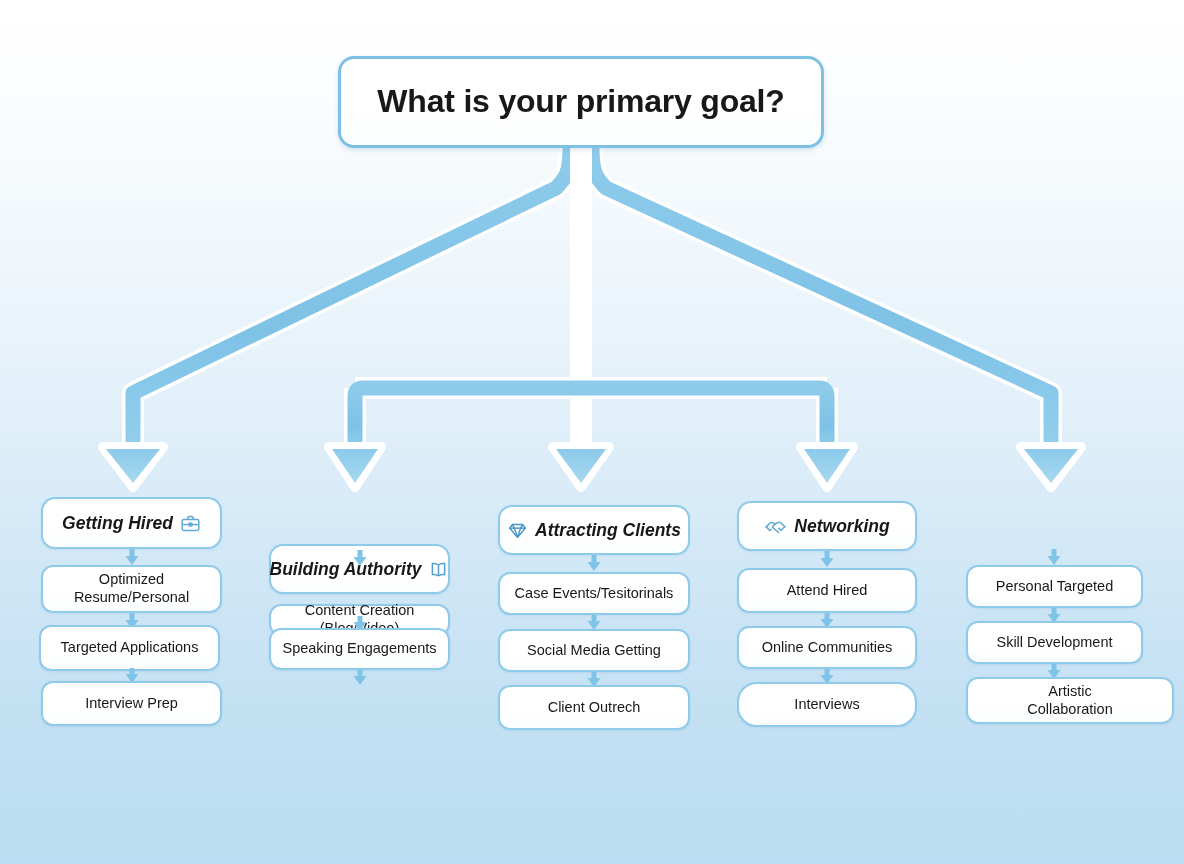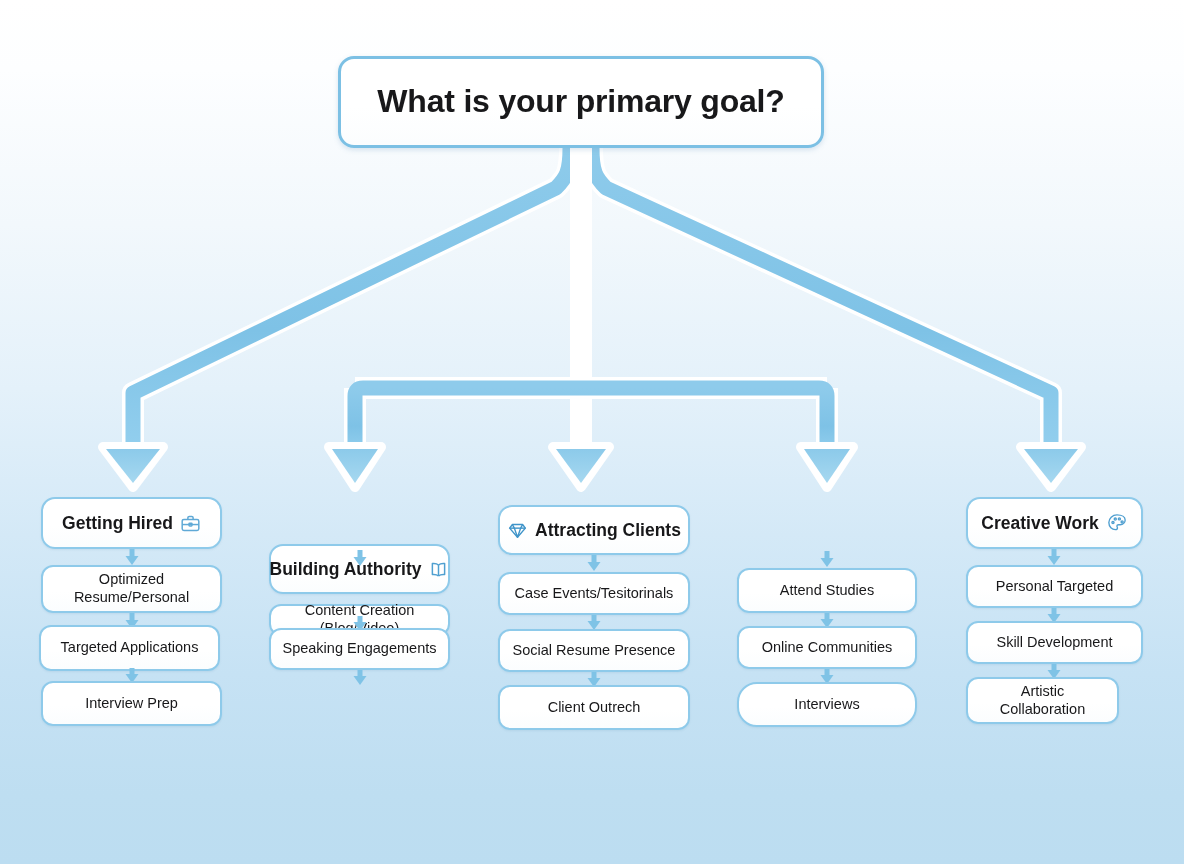--- a/index.html
+++ b/index.html
@@ -54,20 +54,21 @@
 
   .root-label {
     font-size: 32px;
     font-weight: bold;
     letter-spacing: -0.2px;
     line-height: 1.1;
   }
 
   .node.header {
     border-radius: 14px;
+    font-style: italic;
   }
 
   .head-inner {
     display: flex;
     align-items: center;
     justify-content: center;
     gap: 7px;
     padding: 0 8px;
   }
 
@@ -257,82 +258,82 @@
     <path d="M2.5 7 L15.5 7 L9 16 Z" fill="#7fc3e6"></path>
   </svg>
   <div class="node" style="left:498px; top:572px; width:192px; height:43px;">
     <span class="leaf-label">Case Events/Tesitorinals</span>
   </div>
   <svg class="minarrow" style="left:585px; top:615px;" width="18" height="16" viewBox="0 0 18 16">
     <path d="M9 0 L9 8" stroke="#7fc3e6" stroke-width="5"></path>
     <path d="M2.5 6 L15.5 6 L9 15 Z" fill="#7fc3e6"></path>
   </svg>
   <div class="node" style="left:498px; top:629px; width:192px; height:43px;">
-    <span class="leaf-label">Social Resume Presence</span>
+    <span class="leaf-label">Social Media Getting</span>
   </div>
   <svg class="minarrow" style="left:585px; top:672px;" width="18" height="16" viewBox="0 0 18 16">
     <path d="M9 0 L9 8" stroke="#7fc3e6" stroke-width="5"></path>
     <path d="M2.5 6 L15.5 6 L9 15 Z" fill="#7fc3e6"></path>
   </svg>
   <div class="node" style="left:498px; top:685px; width:192px; height:45px;">
     <span class="leaf-label">Client Outrech</span>
   </div>
 
+  <div class="node header" style="left:737px; top:501px; width:180px; height:50px;">
+    <span class="head-inner">
+      <span class="icon">
+        <svg width="23" height="23" viewBox="0 0 24 24" fill="none" stroke="#5aa6d4" stroke-width="1.5" stroke-linejoin="round" stroke-linecap="round">
+          <path d="M2.3 12.4 L6.4 8.4 C7.2 7.7 8.2 7.5 9.1 7.9 L11.9 9.2 L14.9 7.7 C15.8 7.3 16.8 7.5 17.5 8.2 L21.7 12.3"></path>
+          <path d="M11.9 9.2 L9.4 11.6 C8.8 12.2 8.9 13 9.5 13.5 L10.3 14.1"></path>
+          <path d="M10.3 14.1 L12.1 15.6 L13.9 17.1 L15.3 18.2"></path>
+          <path d="M21.7 12.3 L17.9 16 L15.3 13.9"></path>
+          <path d="M2.3 12.4 L6.1 16.1 L7.6 14.8"></path>
+        </svg>
+      </span>
+      <span class="head-label">Networking</span>
+    </span>
+  </div>
   <svg class="minarrow" style="left:818px; top:551px;" width="18" height="17" viewBox="0 0 18 17">
     <path d="M9 0 L9 9" stroke="#7fc3e6" stroke-width="5"></path>
     <path d="M2.5 7 L15.5 7 L9 16 Z" fill="#7fc3e6"></path>
   </svg>
   <div class="node" style="left:737px; top:568px; width:180px; height:45px;">
-    <span class="leaf-label">Attend Studies</span>
+    <span class="leaf-label">Attend Hired</span>
   </div>
   <svg class="minarrow" style="left:818px; top:613px;" width="18" height="16" viewBox="0 0 18 16">
     <path d="M9 0 L9 8" stroke="#7fc3e6" stroke-width="5"></path>
     <path d="M2.5 6 L15.5 6 L9 15 Z" fill="#7fc3e6"></path>
   </svg>
   <div class="node" style="left:737px; top:626px; width:180px; height:43px;">
     <span class="leaf-label">Online Communities</span>
   </div>
   <svg class="minarrow" style="left:818px; top:669px;" width="18" height="16" viewBox="0 0 18 16">
     <path d="M9 0 L9 8" stroke="#7fc3e6" stroke-width="5"></path>
     <path d="M2.5 6 L15.5 6 L9 15 Z" fill="#7fc3e6"></path>
   </svg>
   <div class="node" style="left:737px; top:682px; width:180px; height:45px;border-radius:20px;">
     <span class="leaf-label">Interviews</span>
   </div>
 
-  <div class="node header" style="left:966px; top:497px; width:177px; height:52px;">
-    <span class="head-inner">
-      <span class="head-label">Creative Work</span>
-      <span class="icon">
-        <svg width="22" height="22" viewBox="0 0 24 24" fill="none" stroke="#4f9fd0" stroke-width="1.5" stroke-linejoin="round">
-          <path d="M12 3.2c-5 0-8.9 3.7-8.9 8.3 0 4.6 3.5 7.7 7.1 7.7 1.6 0 2.3-.9 2.3-1.8 0-.8-.6-1.2-.6-2 0-.9.7-1.5 1.7-1.5h1.9c3 0 5.4-2.3 5.4-5.2 0-3.2-3.6-5.5-8.9-5.5Z"></path>
-          <circle cx="7.6" cy="11.5" r="1.15"></circle>
-          <circle cx="10.1" cy="7.7" r="1.15"></circle>
-          <circle cx="14.6" cy="7.5" r="1.15"></circle>
-          <circle cx="17.6" cy="10.8" r="1.15"></circle>
-        </svg>
-      </span>
-    </span>
-  </div>
   <svg class="minarrow" style="left:1045px; top:549px;" width="18" height="17" viewBox="0 0 18 17">
     <path d="M9 0 L9 9" stroke="#7fc3e6" stroke-width="5"></path>
     <path d="M2.5 7 L15.5 7 L9 16 Z" fill="#7fc3e6"></path>
   </svg>
   <div class="node" style="left:966px; top:565px; width:177px; height:43px;">
     <span class="leaf-label">Personal Targeted</span>
   </div>
   <svg class="minarrow" style="left:1045px; top:608px;" width="18" height="16" viewBox="0 0 18 16">
     <path d="M9 0 L9 8" stroke="#7fc3e6" stroke-width="5"></path>
     <path d="M2.5 6 L15.5 6 L9 15 Z" fill="#7fc3e6"></path>
   </svg>
   <div class="node" style="left:966px; top:621px; width:177px; height:43px;">
     <span class="leaf-label">Skill Development</span>
   </div>
   <svg class="minarrow" style="left:1045px; top:664px;" width="18" height="16" viewBox="0 0 18 16">
     <path d="M9 0 L9 8" stroke="#7fc3e6" stroke-width="5"></path>
     <path d="M2.5 6 L15.5 6 L9 15 Z" fill="#7fc3e6"></path>
   </svg>
-  <div class="node" style="left:966px; top:677px; width:153px; height:47px;">
+  <div class="node" style="left:966px; top:677px; width:208px; height:47px;">
     <span class="leaf-label">Artistic
 Collaboration</span>
   </div>
 
 </div>
 
 </body></html>

